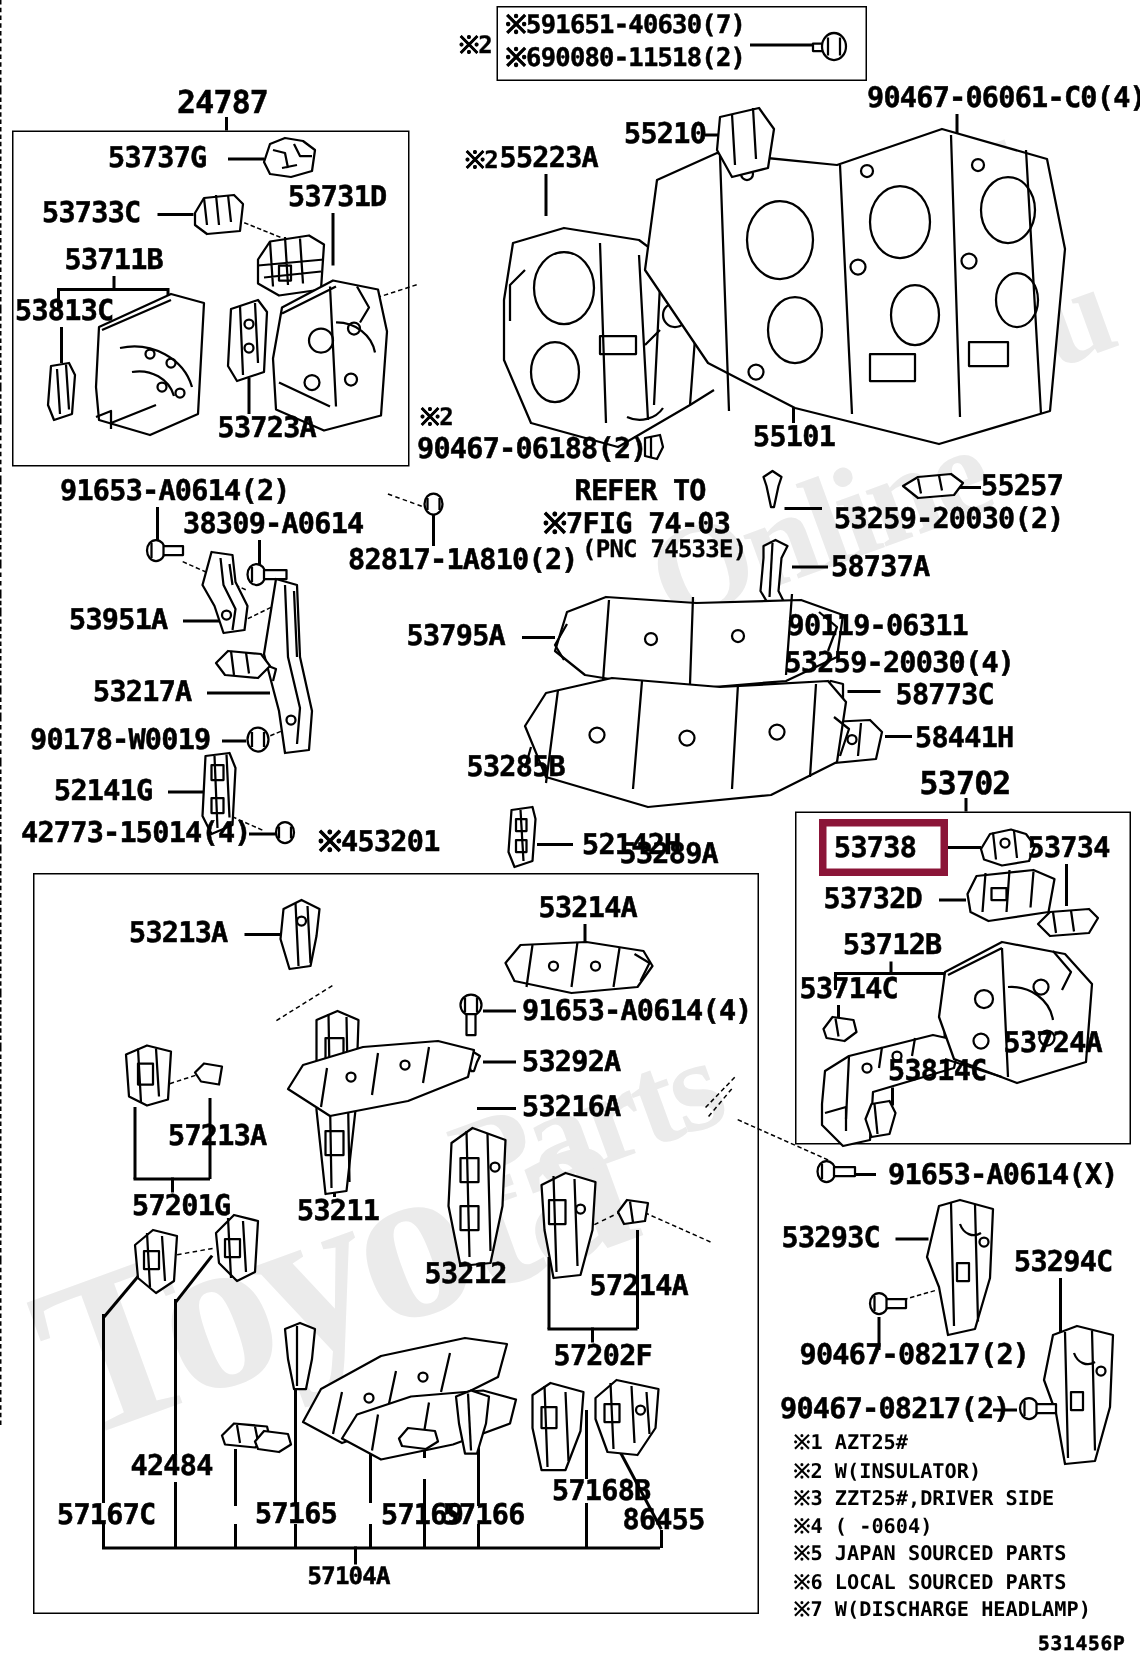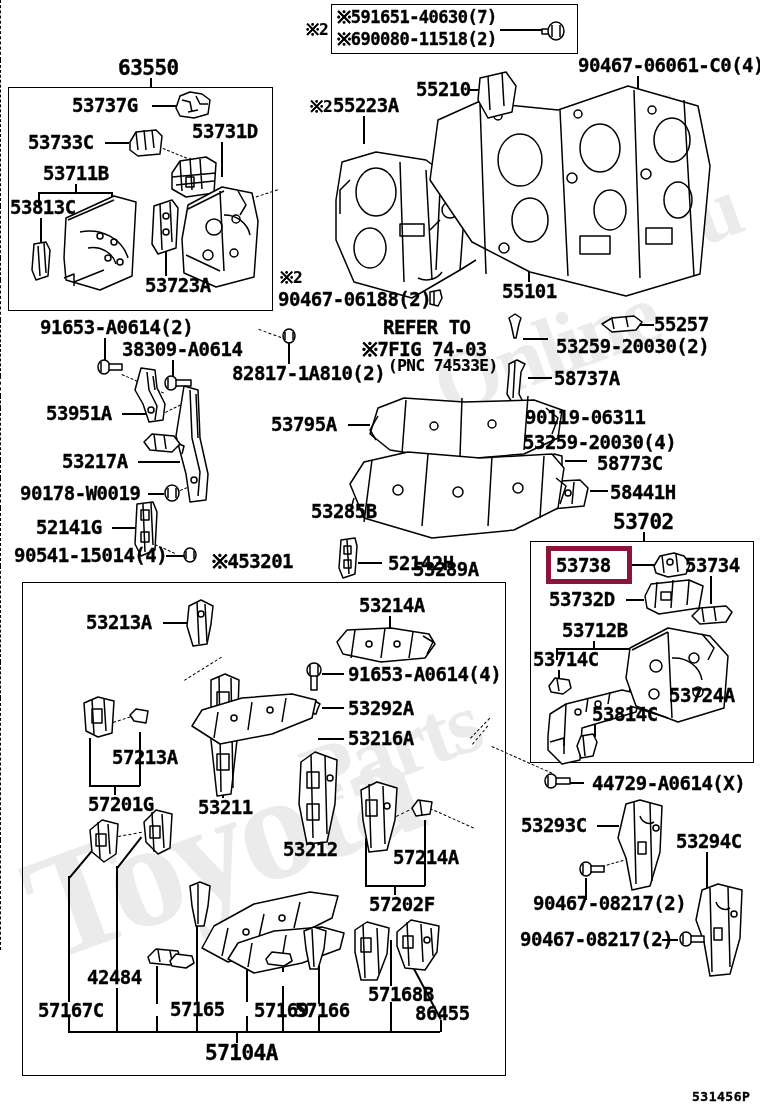--- a/index.html
+++ b/index.html
@@ -79,21 +79,21 @@
   <div class="lbl" style="left:337px;top:31px;font-size:17px;">※690080-11518(2)</div>
 
   <div class="ln h" style="left:500px;top:29px;width:42px;"></div>
   <svg class="art" style="left:540px;top:20px;" width="26" height="22" viewBox="0 0 26 22">
     <path d="M2 9 h8 v5 h-8 z"></path>
       <ellipse cx="16" cy="11" rx="8" ry="9"></ellipse>
       <path class="nf" d="M12 5 v12 M20 5 v12"></path>
   </svg>
   <div class="dv" style="left:521px;top:36px;height:60px;"></div>
 
-  <div class="lbl" style="left:118px;top:58px;font-size:21px;">63550</div>
+  <div class="lbl" style="left:118px;top:58px;font-size:21px;">24787</div>
   <div class="ln v" style="left:150px;top:78px;height:9px;"></div>
   <div class="box" style="left:8px;top:87px;width:263px;height:222px;"></div>
 
   <div class="lbl" style="left:72px;top:96px;">53737G</div>
   <div class="ln h" style="left:152px;top:105px;width:24px;"></div>
   <svg class="art" style="left:174px;top:90px;" width="38" height="28" viewBox="0 0 38 28">
     <path d="M2 18 l4 -12 l10 -4 l12 2 l8 6 l-2 14 l-14 4 l-14 -2 z"></path>
     <path class="nf" d="M8 10 l8 2 l2 10 M22 6 l4 8 l8 0 M14 22 l10 -2"></path>
   </svg>
 
@@ -277,21 +277,21 @@
   <div class="lbl" style="left:36px;top:518px;">52141G</div>
   <div class="ln h" style="left:112px;top:527px;width:24px;"></div>
   <svg class="art" style="left:133px;top:500px;" width="26" height="58" viewBox="0 0 26 58">
     <path d="M4 4 l16 -2 l4 10 l-2 38 l-14 6 l-6 -12 z"></path>
     <path class="nf" d="M10 4 l2 48 M18 3 l2 42"></path>
     <rect x="8" y="10" width="8" height="10" class="nf"></rect>
     <rect x="8" y="32" width="8" height="10" class="nf"></rect>
   </svg>
   <div class="diagd" style="left:155px;top:544px;width:22px;transform:rotate(24deg);"></div>
 
-  <div class="lbl" style="left:14px;top:546px;">90541-15014(4)</div>
+  <div class="lbl" style="left:14px;top:546px;">42773-15014(4)</div>
   <div class="ln h" style="left:166px;top:555px;width:18px;"></div>
   <svg class="art" style="left:182px;top:547px;" width="16" height="16" viewBox="0 0 16 16">
     <ellipse cx="8" cy="8" rx="6" ry="7"></ellipse>
       <path class="nf" d="M4 4 v8 M12 4 v8"></path>
   </svg>
   <div class="lbl" style="left:212px;top:552px;">※453201</div>
   <div class="dv" style="left:188px;top:562px;height:22px;"></div>
   <div class="dv" style="left:268px;top:544px;height:40px;"></div>
   <div class="dv" style="left:334px;top:528px;height:56px;"></div>
 
@@ -456,21 +456,21 @@
     <path d="M4 14 l4 -10 l12 -2 l4 8 l-4 14 l-12 2 z"></path>
     <path class="nf" d="M10 4 l2 20"></path>
   </svg>
 
   <svg class="art" style="left:541px;top:772px;" width="30" height="18" viewBox="0 0 30 18">
     <ellipse cx="10" cy="9" rx="6" ry="7"></ellipse>
       <path d="M15 6 h14 v6 h-14 z"></path>
       <path class="nf" d="M7 4 v10"></path>
   </svg>
   <div class="ln h" style="left:570px;top:782px;width:14px;"></div>
-  <div class="lbl" style="left:592px;top:774px;">44729-A0614(X)</div>
+  <div class="lbl" style="left:592px;top:774px;">91653-A0614(X)</div>
   <div class="diagd" style="left:492px;top:746px;width:66px;transform:rotate(24deg);"></div>
   <div class="dv" style="left:470px;top:736px;height:58px;"></div>
   <div class="diagd" style="left:470px;top:738px;width:28px;transform:rotate(-46deg);"></div>
 
   <div class="lbl" style="left:521px;top:816px;">53293C</div>
   <div class="ln h" style="left:597px;top:825px;width:22px;"></div>
   <svg class="art" style="left:616px;top:798px;" width="50" height="92" viewBox="0 0 50 92">
     <path d="M10 6 l14 -4 l22 6 l-2 46 l-10 34 l-18 4 l-6 -32 l-8 -20 z"></path>
     <path class="nf" d="M18 4 l2 82 M34 5 l2 78"></path>
     <path class="nf" d="M24 18 a10 12 0 0 0 14 6"></path>
@@ -674,30 +674,39 @@
   <div class="ln v" style="left:116px;top:988px;height:44px;"></div>
   <div class="ln v" style="left:156px;top:1016px;height:16px;"></div>
   <div class="ln v" style="left:196px;top:1016px;height:16px;"></div>
   <div class="ln v" style="left:246px;top:1016px;height:16px;"></div>
   <div class="ln v" style="left:282px;top:986px;height:46px;"></div>
   <div class="ln v" style="left:318px;top:1016px;height:16px;"></div>
   <div class="ln v" style="left:390px;top:1002px;height:30px;"></div>
   <div class="ln v" style="left:440px;top:1020px;height:12px;"></div>
   <div class="ln h" style="left:68px;top:1031px;width:372px;"></div>
   <div class="ln v" style="left:236px;top:1031px;height:12px;"></div>
-  <div class="lbl" style="left:205px;top:1043px;font-size:21px;">57104A</div>
+  <div class="lbl" style="left:205px;top:1043px;font-size:16px;">57104A</div>
 
   <div class="ln v" style="left:68px;top:876px;height:126px;"></div>
   <div class="diag" style="left:68px;top:878px;width:42px;transform:rotate(-50deg);"></div>
   <div class="ln v" style="left:116px;top:866px;height:104px;"></div>
   <div class="diag" style="left:116px;top:868px;width:40px;transform:rotate(-52deg);"></div>
   <div class="ln v" style="left:196px;top:898px;height:104px;"></div>
   <div class="ln v" style="left:246px;top:926px;height:76px;"></div>
   <div class="ln v" style="left:318px;top:950px;height:54px;"></div>
   <div class="ln v" style="left:390px;top:940px;height:46px;"></div>
   <div class="diag" style="left:440px;top:1020px;width:62px;transform:rotate(-118deg);"></div>
   <div class="ln v" style="left:156px;top:966px;height:38px;"></div>
   <div class="ln v" style="left:282px;top:962px;height:10px;"></div>
 
+  <div style="position:absolute;left:529px;top:956px;z-index:6;">
+    <div class="lbl note" style="position:relative;left:0;top:0;margin-bottom:5px;">※1 AZT25#</div>
+    <div class="lbl note" style="position:relative;left:0;top:0;margin-bottom:5px;">※2 W(INSULATOR)</div>
+    <div class="lbl note" style="position:relative;left:0;top:0;margin-bottom:5px;">※3 ZZT25#,DRIVER SIDE</div>
+    <div class="lbl note" style="position:relative;left:0;top:0;margin-bottom:5px;">※4 (    -0604)</div>
+    <div class="lbl note" style="position:relative;left:0;top:0;margin-bottom:5px;">※5 JAPAN SOURCED PARTS</div>
+    <div class="lbl note" style="position:relative;left:0;top:0;margin-bottom:5px;">※6 LOCAL SOURCED PARTS</div>
+    <div class="lbl note" style="position:relative;left:0;top:0;">※7 W(DISCHARGE HEADLAMP)</div>
+  </div>
 
   <div class="lbl footid" style="left:692px;top:1090px;">531456P</div>
 
 </div>
 
 </body></html>

